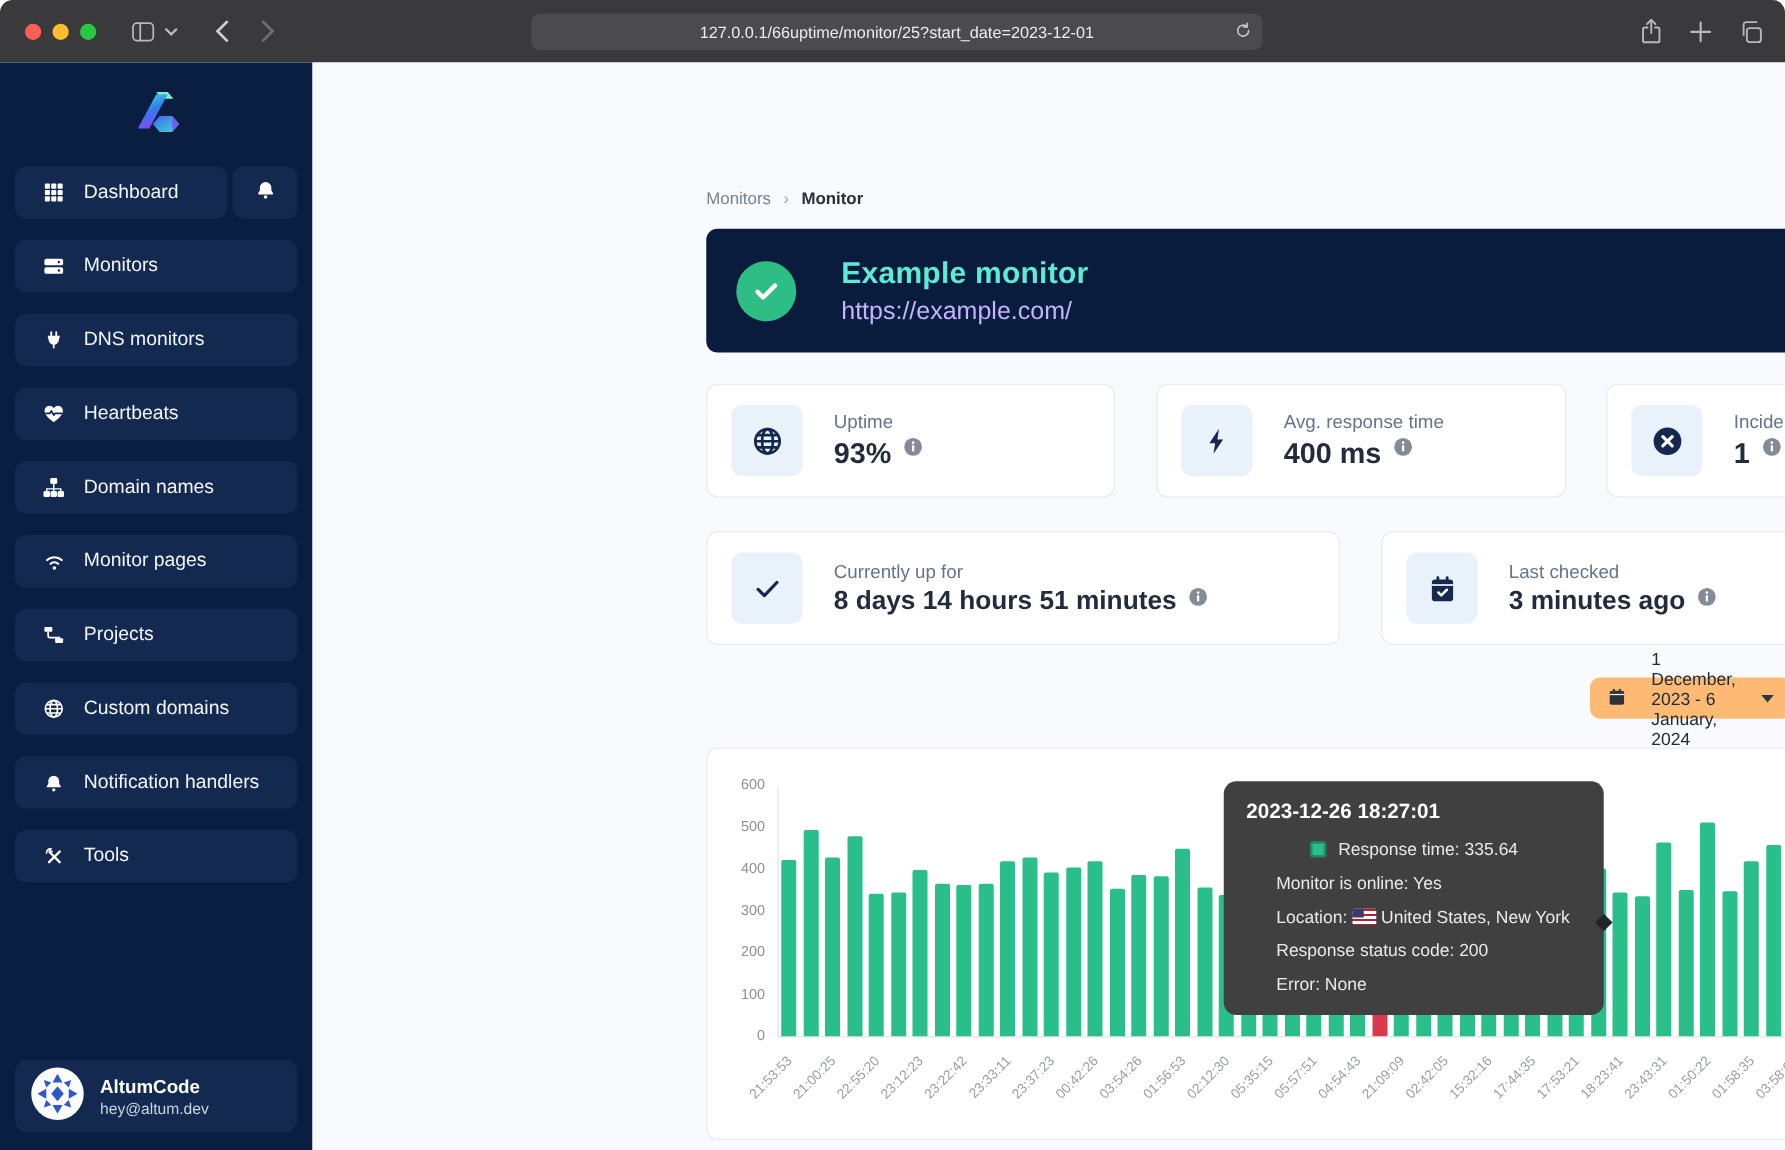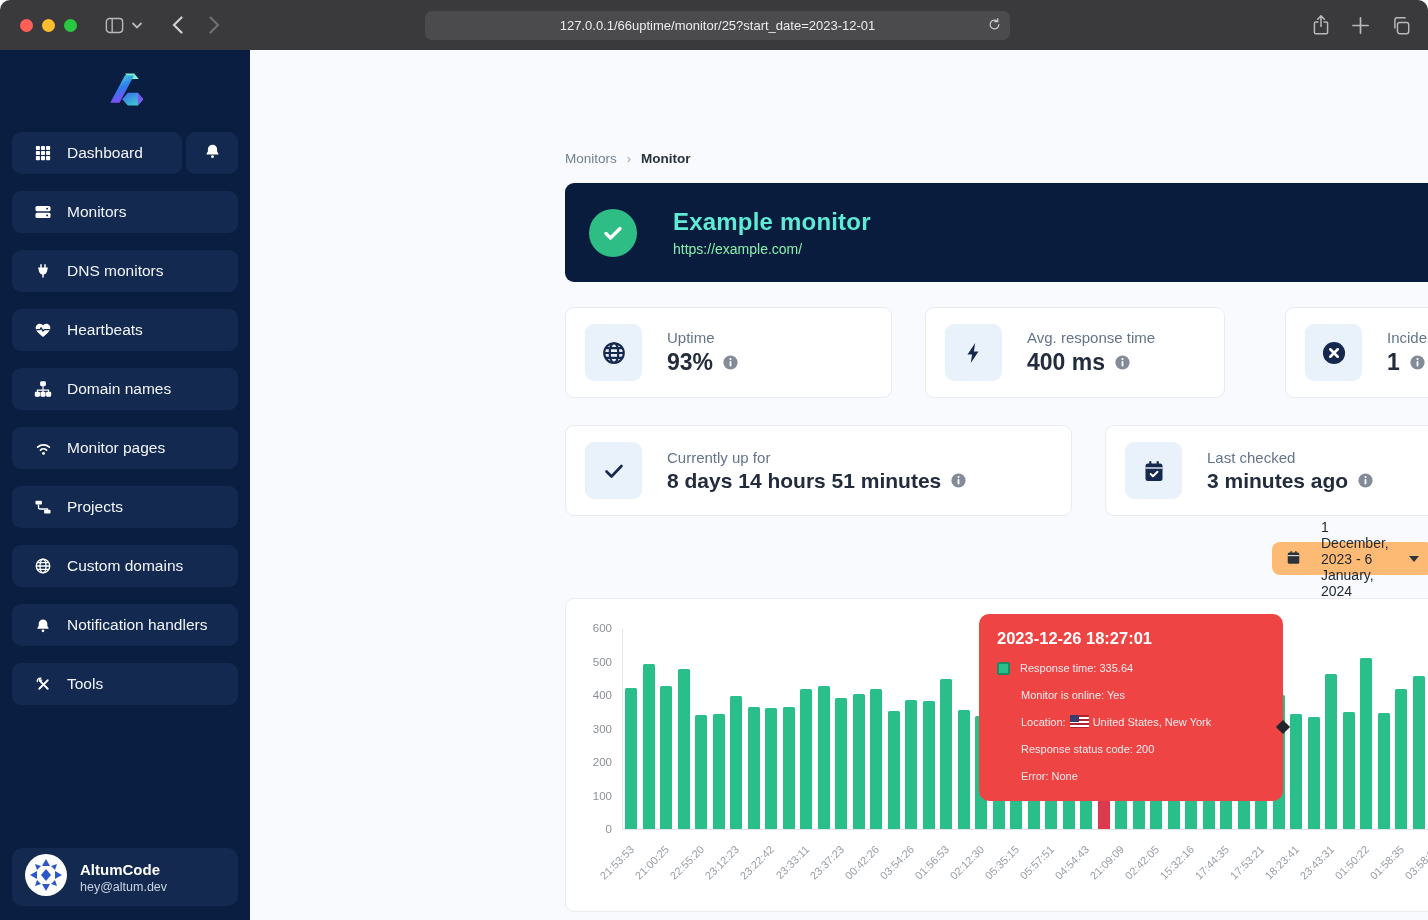--- a/index.html
+++ b/index.html
@@ -45,54 +45,54 @@
   .crumbs .cur { color:#27313f; font-weight:bold; }
   .crumb-sep { color:#9aa4b1; font-size:13px; }
 
   
   .head-card { position:absolute; left:315px; top:133px; width:1048px; height:99px; background:#0a1c3e;
     border-radius:9px; display:flex; align-items:center; }
   .status-circ { width:48px; height:48px; border-radius:50%; background:#2ebd85; margin-left:24px;
     display:flex; align-items:center; justify-content:center; }
   .head-txt { margin-left:36px; }
   .head-title { color:#5eead4; font-size:24px; font-weight:bold; letter-spacing:.2px; }
-  .head-url { color:#86efac; font-size:14px; margin-top:5px; }
+  .head-url { color:#c4b5fd; font-size:20px; margin-top:5px; }
 
   
   .card { position:absolute; background:#fff; border:1px solid #e8ecf1; border-radius:9px; }
   .stat-inner { display:flex; align-items:center; height:100%; padding-left:19px; gap:25px; }
   .tile { width:57px; height:57px; border-radius:9px; background:#e9f1fb; display:flex; align-items:center;
     justify-content:center; color:#15294e; flex:0 0 57px; }
   .stat-label { color:#64748b; font-size:15px; }
-  .stat-value { color:#222c3c; font-size:23px; font-weight:bold; margin-top:3px; display:flex; align-items:center; gap:9px; }
+  .stat-value { color:#222c3c; font-size:23px; font-weight:bold; margin-top:3px; display:flex; align-items:flex-start; gap:9px; }
   .big-value { font-size:21px; }
   .info-ic { display:inline-flex; cursor:pointer; }
 
   
   .date-btn { position:absolute; left:1022px; top:492px; height:33px; background:#fdba74; border-radius:8px;
     display:flex; align-items:center; gap:20px; padding:0 14px; font-size:14px; color:#212b36; cursor:pointer; }
   .caret { width:0; height:0; border-left:5px solid transparent; border-right:5px solid transparent; border-top:6px solid #30363d; }
 
   
   .chart-card { position:absolute; left:315px; top:548px; width:1048px; height:314px; background:#fff;
     border:1px solid #e8ecf1; border-radius:9px; }
   .plot { position:absolute; left:56px; top:30px; width:982px; height:201px;
     border-left:1px solid #e1e4e8; border-bottom:1px solid #e1e4e8; }
   .bar { position:absolute; bottom:0; width:12px; border-radius:1.5px 1.5px 0 0; cursor:pointer; }
   .ytick { position:absolute; left:0; width:46px; text-align:right; font-size:11.5px; color:#8b9096; }
   .xlabel { position:absolute; top:244px; font-size:11px; color:#989ea5; white-space:nowrap;
     transform-origin:100% 0; transform:rotate(-45deg); }
 
   
-  .tooltip { position:absolute; left:413px; top:15px; width:304px; height:187px; background:#ef4444;
+  .tooltip { position:absolute; left:413px; top:26px; width:304px; height:187px; background:#404040;
     border-radius:10px; padding:15px 18px; z-index:5; color:#e8eaed; }
   .tooltip:after { content:""; position:absolute; right:-5px; top:108px; width:10px; height:10px;
     background:#20262c; transform:rotate(45deg); }
   .tt-title { color:#fff; font-size:16.5px; font-weight:bold; margin-bottom:7px; }
-  .tt-row { font-size:11px; line-height:27px; padding-left:24px; white-space:nowrap; }
+  .tt-row { font-size:14px; line-height:27px; padding-left:24px; white-space:nowrap;justify-content:center; }
   .tt-row.first { padding-left:0; display:flex; align-items:center; gap:10px; }
   .swatch { width:13px; height:13px; background:#2abf8a; border:2px solid #1d8a63; border-radius:2px; flex:0 0 13px; }
   .flag { display:inline-block; width:19px; height:13px; vertical-align:-2px; margin:0 4px; border-radius:1px;
     background:repeating-linear-gradient(180deg,#b22234 0 2px,#fff 2px 4px); position:relative; }
   .flag:after { content:""; position:absolute; left:0; top:0; width:9px; height:7px; background:#3c3b6e; }
 </style>
 </head>
 <body>
 
 <div class="window">
@@ -383,21 +383,21 @@
                     <circle cx="12" cy="12" r="10" fill="#828b97"></circle>
                     <circle cx="12" cy="7.2" r="1.5" fill="#fff"></circle>
                     <rect x="10.7" y="10" width="2.6" height="7.5" rx="1.3" fill="#fff"></rect>
                   </svg>
               </span>
             </div>
           </div>
         </div>
       </div>
 
-      <div class="card" style="left:675px;top:257px;width:300px;height:91px;">
+      <div class="card" style="left:675px;top:257px;width:328px;height:91px;">
         <div class="stat-inner">
           <div class="tile">
             <svg width="24" height="24" viewBox="0 0 24 24" fill="currentColor">
                 <path d="M13.2 2L5.5 13.5h4.6L8.8 22l7.7-11.5h-4.6z"></path>
               </svg>
           </div>
           <div>
             <div class="stat-label">Avg. response time</div>
             <div class="stat-value">
                 <span>400 ms</span>

